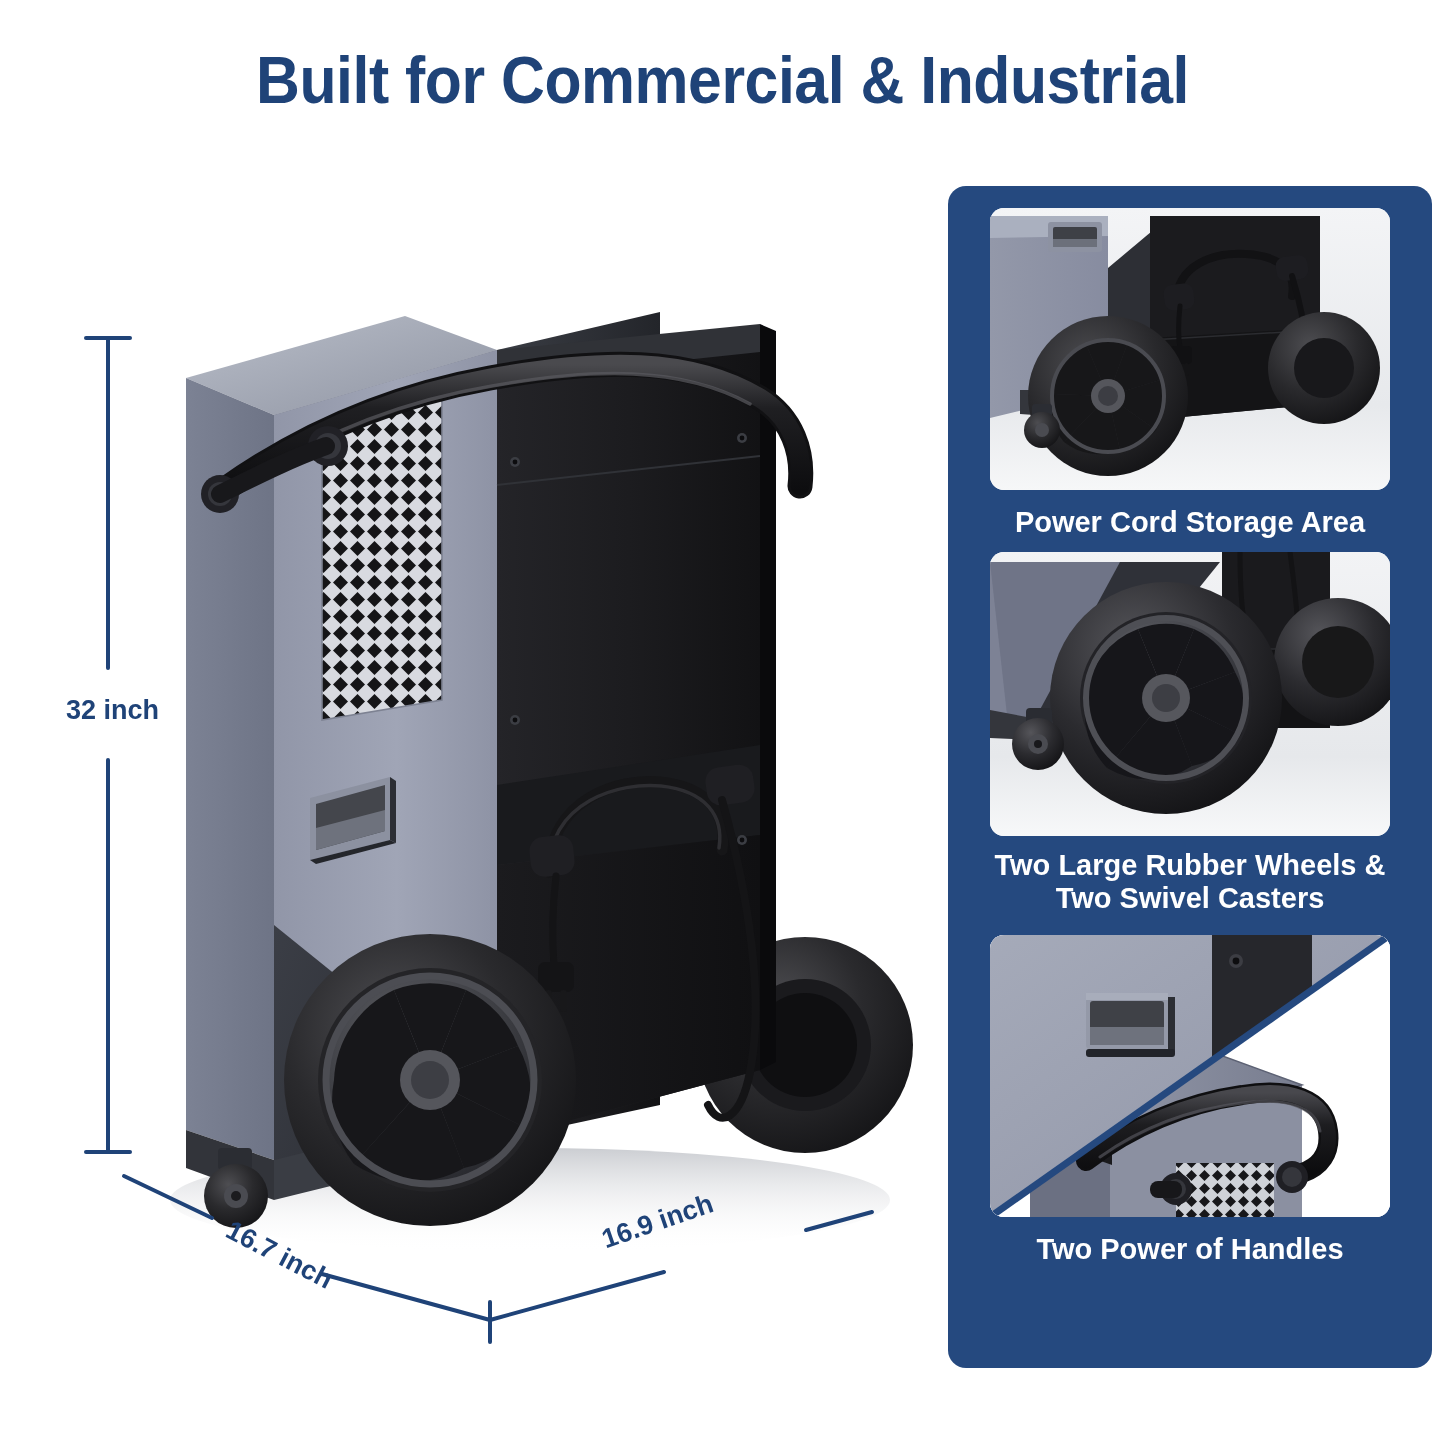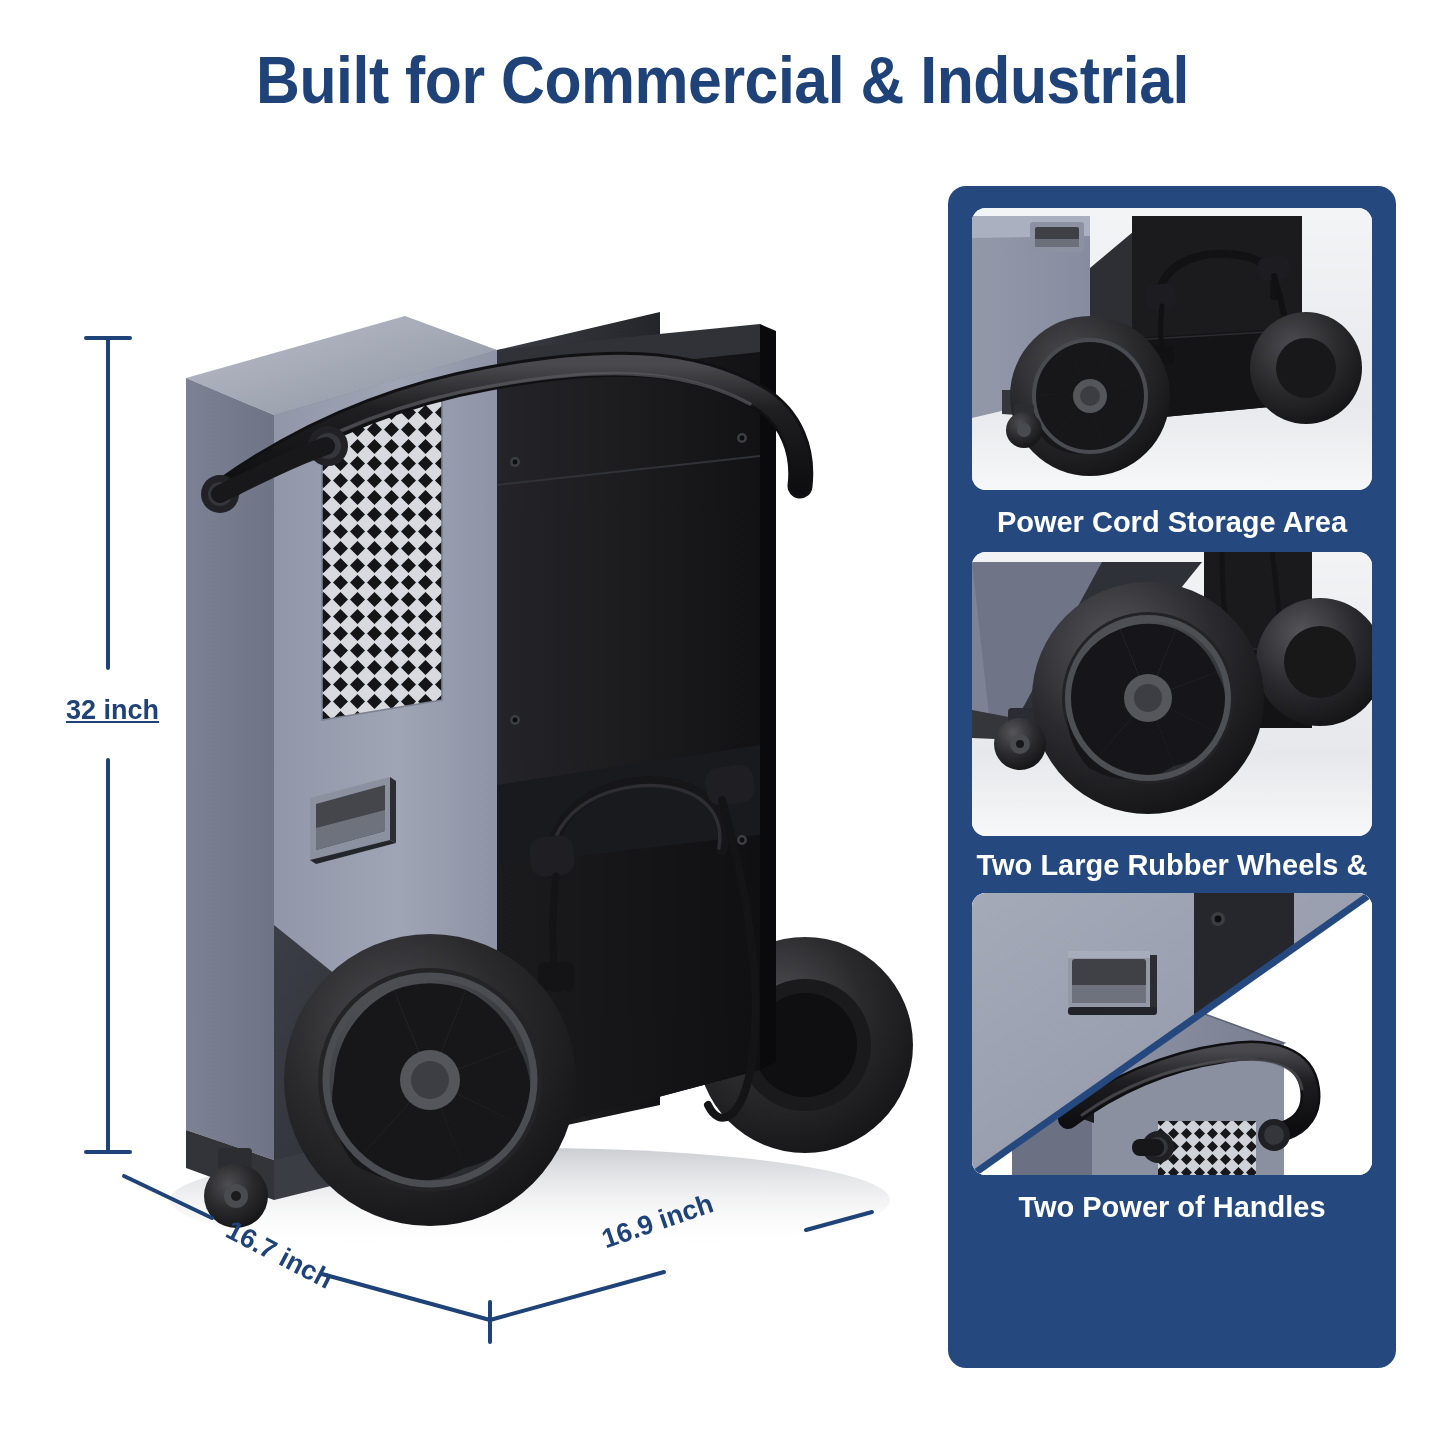--- a/index.html
+++ b/index.html
@@ -53,21 +53,20 @@
     position: absolute;
     font-family: "Liberation Sans", sans-serif;
     font-weight: 700;
     color: #1f4378;
     white-space: nowrap;
   }
   .dim-h {
     font-size: 27px;
     left: 6px;
     top: 495px;
-    text-decoration: underline;
   }
   .dim-d {
     font-size: 27px;
     left: 168px;
     top: 1013px;
     transform: rotate(27.5deg);
     transform-origin: left center;
   }
   .dim-w {
     font-size: 27px;
@@ -82,21 +81,21 @@
     position: absolute;
     left: 0; top: 0;
     width: 880px; height: 1190px;
   }
 
   
   .feature-panel {
     position: absolute;
     left: 948px;
     top: 186px;
-    width: 448px;
+    width: 484px;
     height: 1182px;
     background: #25497f;
     border-radius: 18px;
     box-sizing: border-box;
     padding: 22px 24px 32px 24px;
     display: flex;
     flex-direction: column;
     align-items: center;
   }
   .feature-block {
@@ -117,21 +116,21 @@
   .feature-caption {
     color: #ffffff;
     font-family: "Liberation Sans", sans-serif;
     font-weight: 700;
     font-size: 29px;
     line-height: 1.12;
     text-align: center;
     margin: 16px 0 14px 0;
     width: 100%;
   }
-  .feature-caption.two-line { margin: 13px 0 11px 0; }
+  .feature-caption.two-line { margin: 13px 0 21px 0; }
 
   svg { display: block; }
 </style>
 </head>
 <body>
 
 <div class="page-title">Built for Commercial &amp; Industrial</div>
 
 <div class="product-stage">
 
@@ -475,20 +474,21 @@
         <g>
           <rect x="36" y="156" width="26" height="16" rx="4" fill="#2a2c32"></rect>
           <circle cx="48" cy="192" r="26" fill="url(#p2tyre)"></circle>
           <circle cx="48" cy="192" r="10" fill="#4a4b51"></circle>
           <circle cx="48" cy="192" r="4" fill="#18181b"></circle>
         </g>
       </svg>
     </div>
     <div class="feature-caption two-line">
       <div>Two Large Rubber Wheels &amp;</div>
+      <div>Two Swivel Casters</div>
     </div>
   </div>
 
   <div class="feature-block">
     <div class="feature-photo">
       <svg viewBox="0 0 400 282" width="400" height="282">
         <defs>
           <linearGradient id="p3gray" x1="0" y1="0" x2="1" y2="1">
             <stop offset="0%" stop-color="#a5aab9"></stop>
             <stop offset="100%" stop-color="#8f94a6"></stop>

